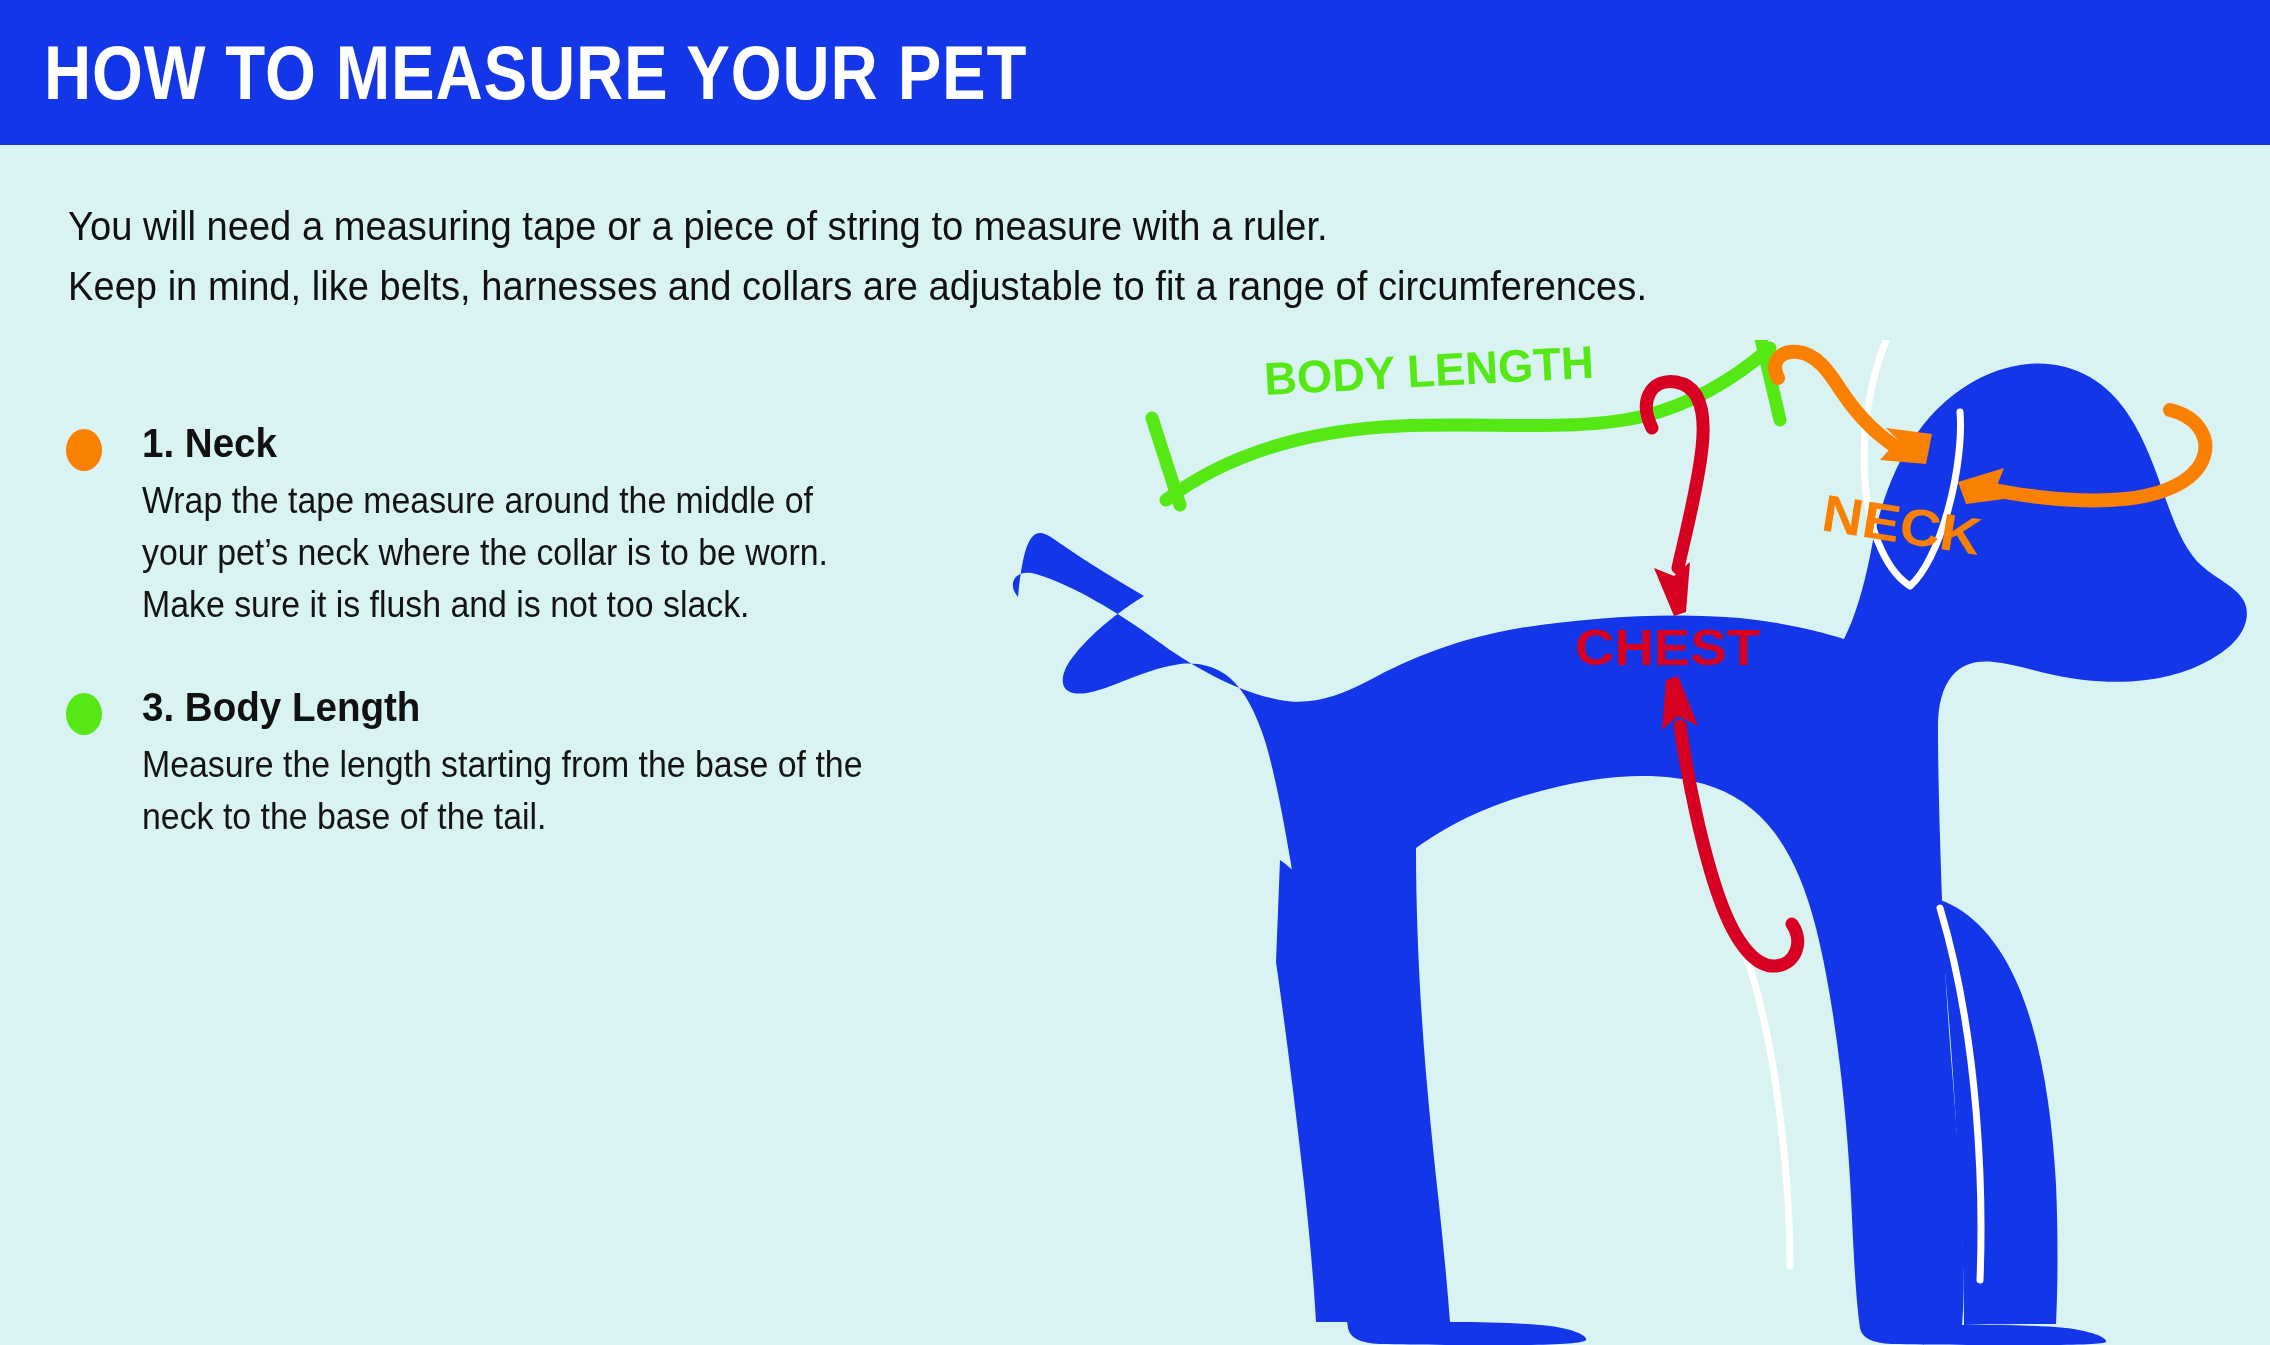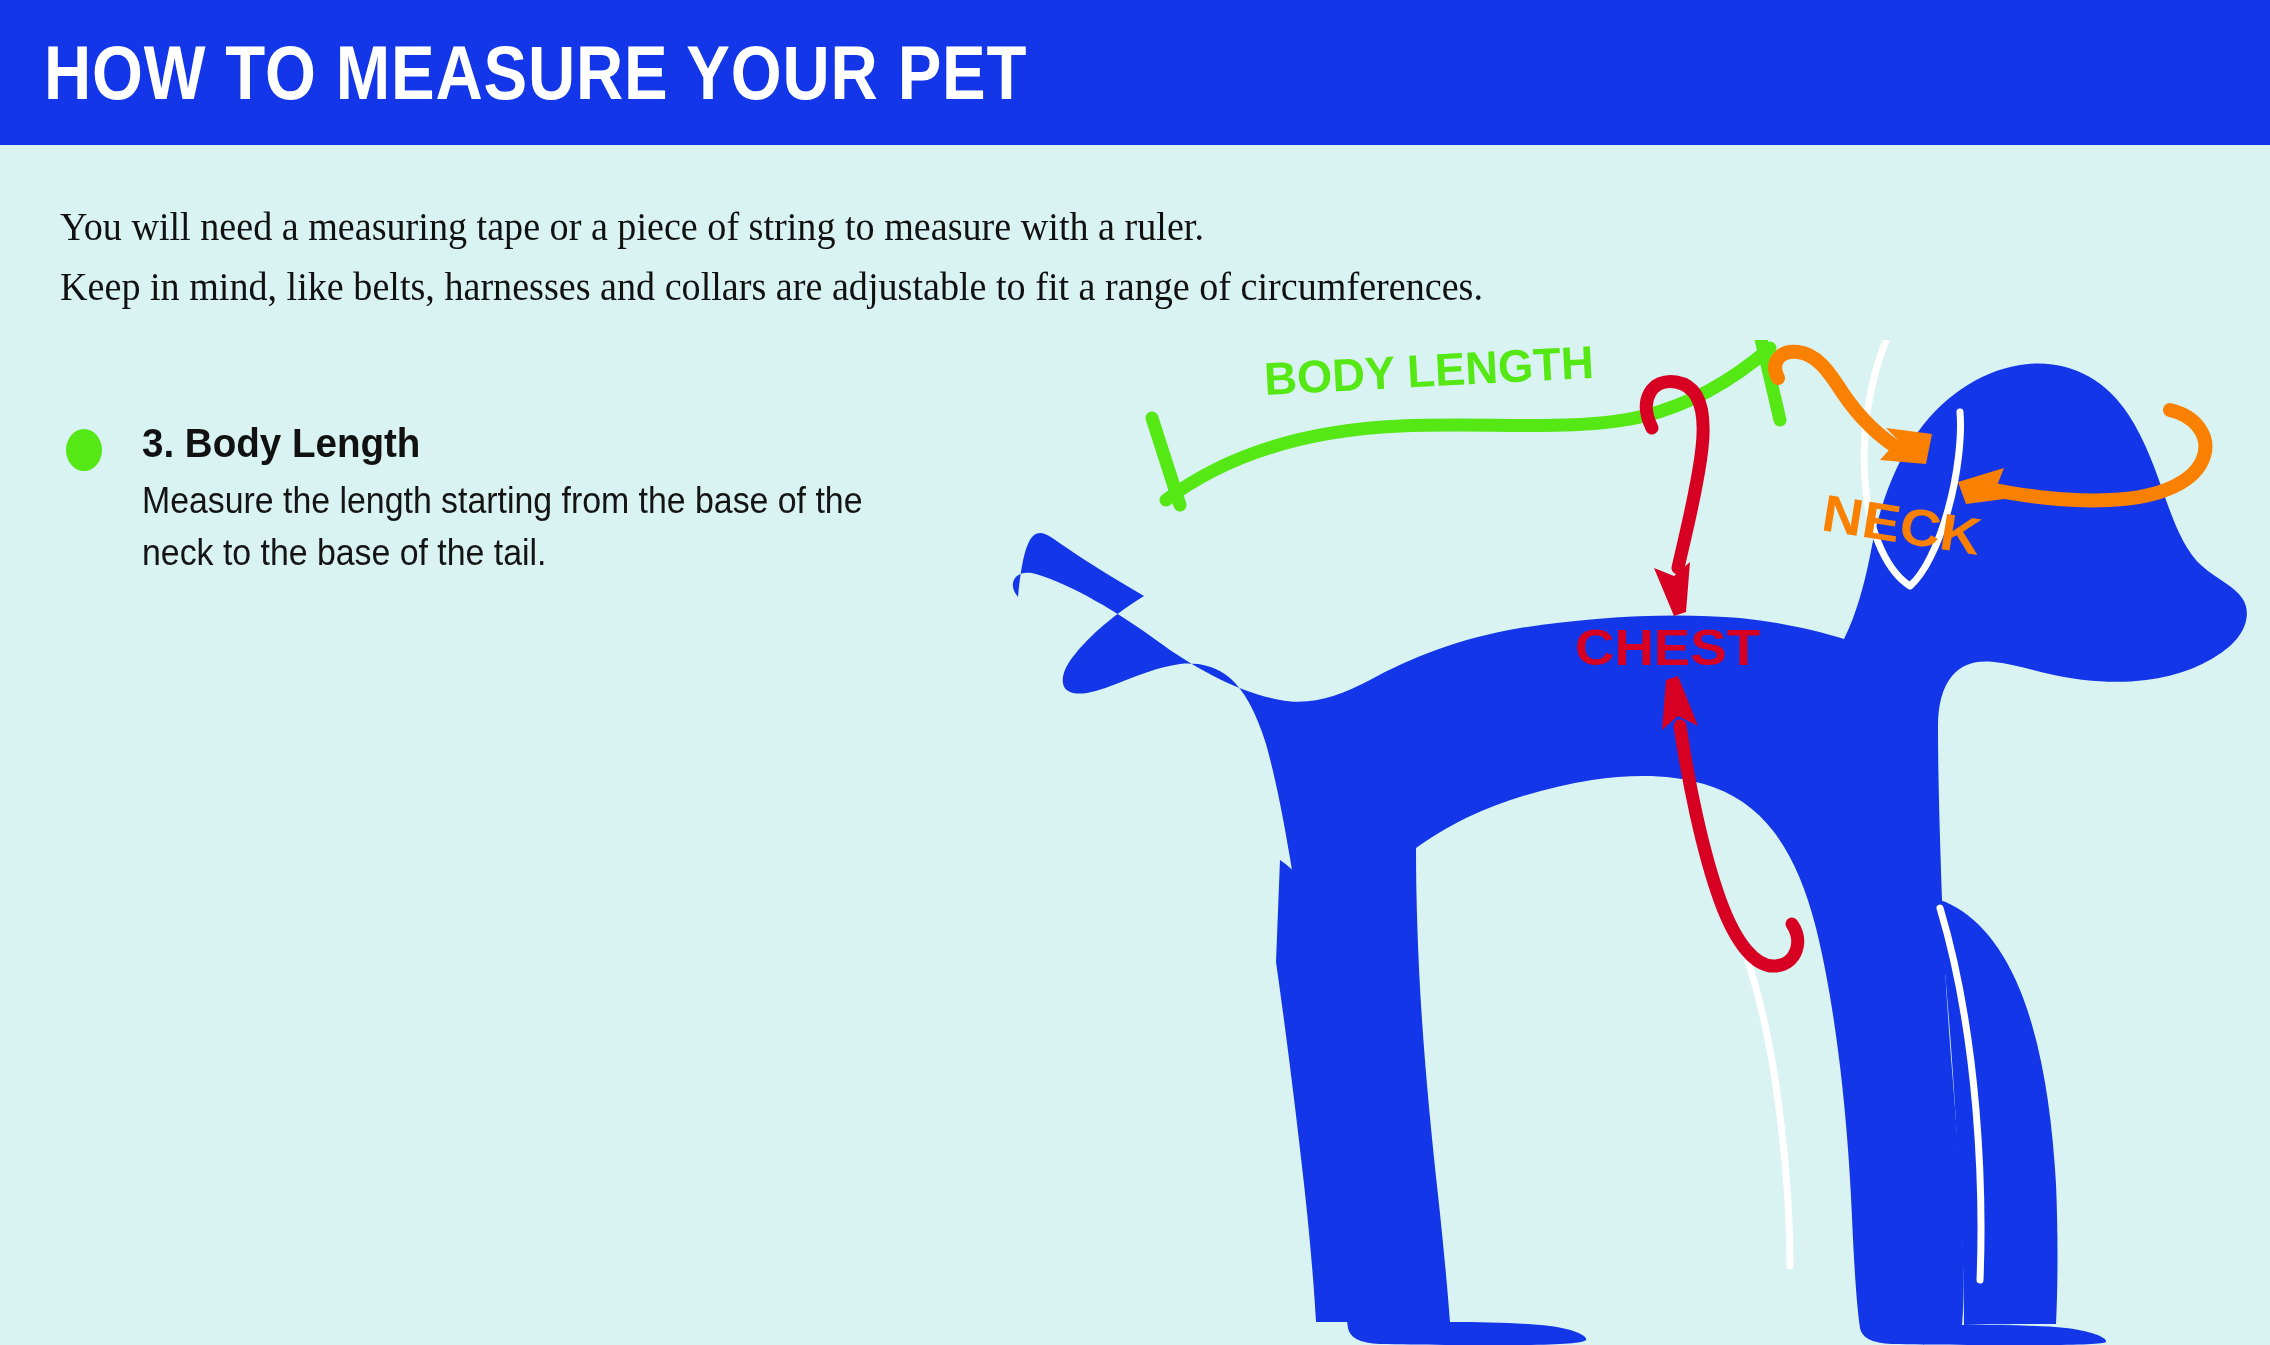--- a/index.html
+++ b/index.html
@@ -35,24 +35,23 @@
     color: #ffffff;
     letter-spacing: 1px;
     transform: scaleX(0.86);
     transform-origin: left center;
     white-space: nowrap;
   }
 
   
   #intro-block {
     position: absolute;
-    left: 60px;
+    left: 68px;
     top: 196px;
     width: 1720px;
-    font-family: Liberation Serif, serif;
   }
   .intro-line {
     font-size: 41px;
     line-height: 60px;
     color: #111111;
     white-space: nowrap;
     transform: scaleX(0.93);
     transform-origin: left center;
   }
 
@@ -113,20 +112,29 @@
   <div id="header-title" style="color: rgb(255, 255, 255);">HOW TO MEASURE YOUR PET</div>
 </div>
 
 <div id="intro-block">
   <div class="intro-line">You will need a measuring tape or a piece of string to measure with a ruler.</div>
   <div class="intro-line">Keep in mind, like belts, harnesses and collars are adjustable to fit a range of circumferences.</div>
 </div>
 
 <div id="measure-list">
 
+  <div class="measure-item">
+    <span class="bullet-dot" style="background-color: rgb(249, 128, 0);"></span>
+    <div class="item-heading">1. Neck</div>
+    <div class="item-desc">
+      <div class="dline">Wrap the tape measure around the middle of</div>
+      <div class="dline">your pet’s neck where the collar is to be worn.</div>
+      <div class="dline">Make sure it is flush and is not too slack.</div>
+    </div>
+  </div>
 
 
   <div class="measure-item">
     <span class="bullet-dot" style="background-color: rgb(85, 232, 21);"></span>
     <div class="item-heading">3. Body Length</div>
     <div class="item-desc">
       <div class="dline">Measure the length starting from the base of the</div>
       <div class="dline">neck to the base of the tail.</div>
     </div>
   </div>

